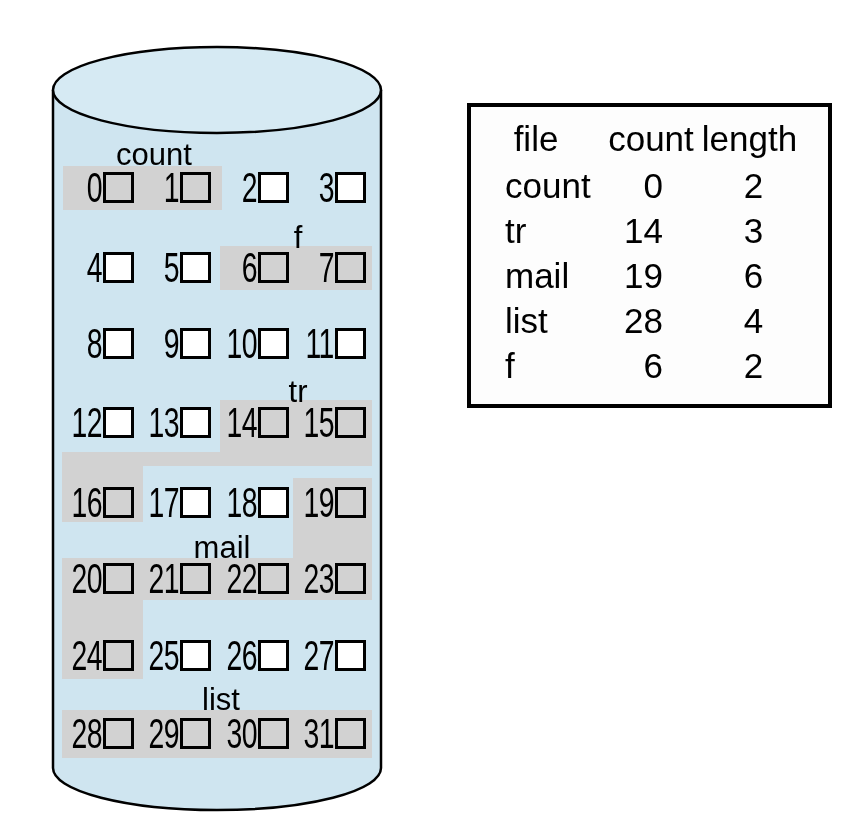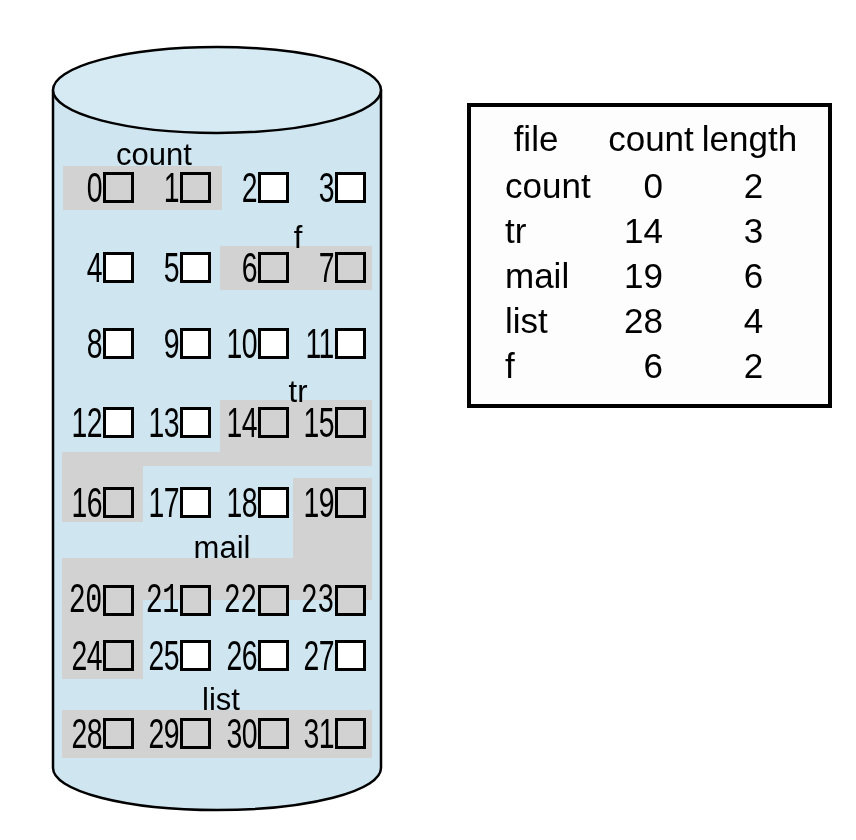--- a/index.html
+++ b/index.html
@@ -143,21 +143,21 @@
         </div>
         <div class="cell">
           <span class="num">18</span>
           <span class="sq"></span>
         </div>
         <div class="cell">
           <span class="num">19</span>
           <span class="sq alloc"></span>
         </div>
       </div>
-      <div class="blockrow" style="top: 585px; font-family: Liberation Mono, monospace;">
+      <div class="blockrow" style="top: 563px;">
         <div class="cell">
           <span class="num">20</span>
           <span class="sq alloc"></span>
         </div>
         <div class="cell">
           <span class="num">21</span>
           <span class="sq alloc"></span>
         </div>
         <div class="cell">
           <span class="num">22</span>

